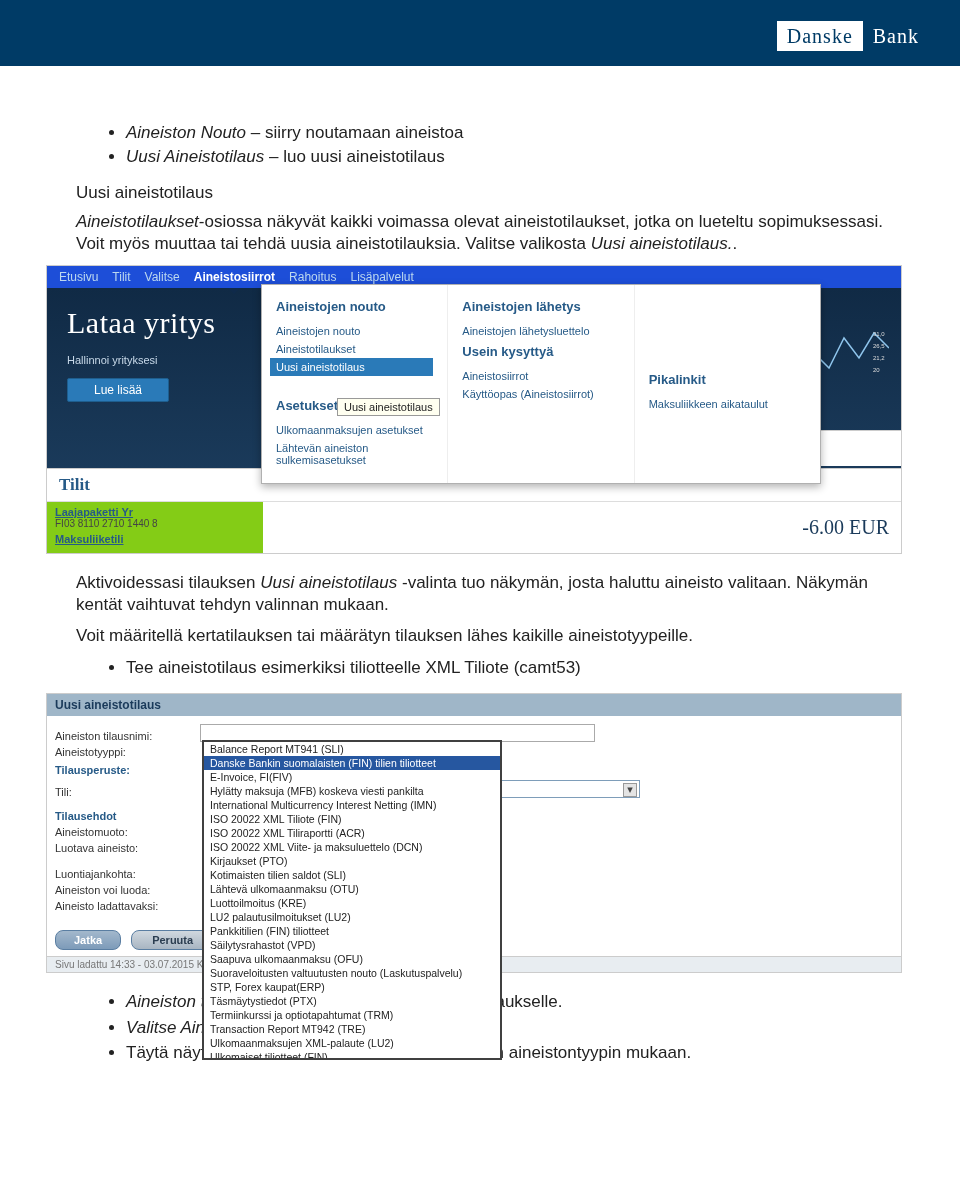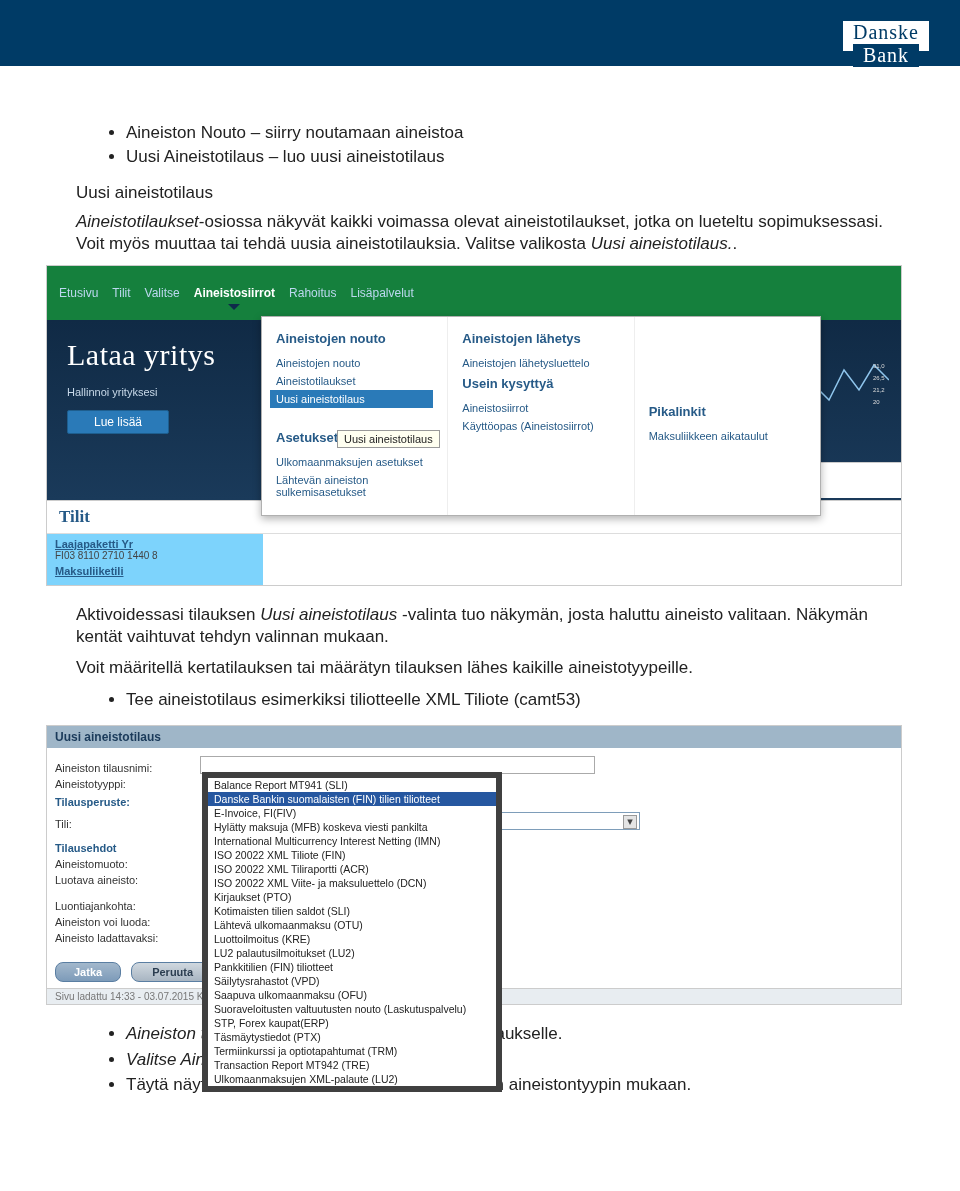--- a/index.html
+++ b/index.html
@@ -1,32 +1,32 @@
 <!DOCTYPE html>
 <html><head>
 <meta charset="utf-8">
 <style>
   * { box-sizing: border-box; margin: 0; padding: 0; }
   body { font-family: Verdana, Geneva, sans-serif; background: #fff; color: #222; width: 960px; }
   .header-band { background: #003b66; height: 66px; position: relative; }
-  .logo-box { position: absolute; right: 28px; top: 18px; background: #fff; color: #003b66; border: 3px solid #003b66; height: 36px; display: flex; align-items: center; flex-direction: column; }
+  .logo-box { position: absolute; right: 28px; top: 18px; background: #fff; color: #003b66; border: 3px solid #003b66; height: 36px; display: flex; align-items: center; }
   .logo-box .lname { font-family: Georgia, serif; font-size: 20px; font-weight: 400; padding: 0 10px; letter-spacing: 1px; }
   .logo-box .bank { background: #003b66; color: #fff; font-family: Georgia, serif; font-size: 20px; padding: 0 10px; height:100%; display:flex; align-items:center; letter-spacing:1px;}
   .page { padding: 56px 76px 28px 76px; }
   .bullets { margin: 0 0 14px 50px; }
   .bullets li { list-style: disc; margin-bottom: 2px; }
-  .bullets .term { }
+  .bullets .term { font-style: italic; }
   .lite { font-family: "Segoe UI Light", "Helvetica Neue", Arial, sans-serif; font-weight: 300; font-size: 17px; line-height: 1.28; }
   .h3 { font-size: 17px; margin: 6px 0 8px 0; }
   .para { margin-bottom: 10px; }
   .para .italic { font-style: italic; }
 
   
   .shot1 { margin: 10px 0 18px -30px; border: 1px solid #ccc; width: 856px; background:#fff; font-family: Tahoma, Verdana, sans-serif; font-size:11px; }
-  .navbar { background: #15803d; color:#fff; display:flex; gap:14px; padding: 20px 12px; font-size:12px; position:relative;}
+  .navbar { background: #1d4ed8; color:#fff; display:flex; gap:14px; padding: 4px 12px; font-size:12px; position:relative;}
   .navbar .navitem { color:#bcd8ef; cursor:pointer; }
   .navbar .navitem.active { color:#fff; font-weight:bold; position:relative;}
   .navbar .navitem.active::after{content:"";position:absolute;left:50%;transform:translateX(-50%);top:18px;border:6px solid transparent;border-top-color:#0f2a4a;z-index:3;}
   .hero { background: linear-gradient(#102a45,#1a3a5a); position:relative; height:180px; }
   .hero-left { padding: 18px 20px; color:#fff; width:220px;}
   .hero-left h1 { font-family: Georgia, "Times New Roman", serif; font-size: 30px; font-weight:400; margin-bottom:14px; letter-spacing:0.5px;}
   .hero-left p { font-size:11px; color:#c8d9e9; margin-bottom:12px;}
   .hero-btn { background:#2a7ab8; color:#fff; border:1px solid #1e5e8e; border-radius:2px; padding:4px 26px; font-size:12px; cursor:pointer;}
   .mega { position:absolute; left:214px; top:-4px; background:#fff; color:#333; width:560px; border:1px solid #b0b0b0; box-shadow:0 3px 8px rgba(0,0,0,0.3); z-index:5; display:flex;}
   .mega-col { flex:1; padding:10px 14px 14px 14px; border-right:1px solid #eee;}
@@ -34,38 +34,38 @@
   .mega h4 { font-size:13px; font-weight:bold; color:#265a87; margin:4px 0 8px 0;}
   .mega a { display:block; color:#265a87; font-size:11px; padding:3px 0; text-decoration:none;}
   .mega a.hl { background:#2a7ab8; color:#fff; margin-left:-6px; padding-left:6px;}
   .tooltip { position:absolute; left:290px; top:110px; background:#fffff0; border:1px solid #999; font-size:11px; padding:2px 6px; z-index:6;}
   .chart { position:absolute; right:12px; top:30px; width:90px; height:80px; }
   .chart svg { width:100%; height:100%; }
   .cutline { position:absolute; right:0; top:142px; width:140px; height:36px; background:#fff; border-top:1px solid #ccc; padding:4px 6px; font-size:10px;}
   .tilit-bar { background:#fff; border-top:1px solid #ccc; padding:6px 12px; display:flex; align-items:baseline;}
   .tilit-bar h3 { font-family:Georgia, serif; font-size:17px; color:#265a87; }
   .tilit-row { display:flex; border-top:1px solid #ddd; }
-  .left-accounts { width:216px; background:#7dd3fc; padding:4px 8px;}
+  .left-accounts { width:216px; background:#84cc16; padding:4px 8px;}
   .acct-block{ margin-bottom:4px;}
   .acct-name { color:#265a87; font-weight:bold; font-size:11px; text-decoration:underline;}
   .acct-num { font-size:10px; color:#444;}
   .right-accounts { flex:1; padding:8px 12px; display:flex; justify-content:space-between; align-items:center;}
   .bignum { font-family:Georgia, serif; font-size:20px; color:#1a3a5a;}
 
   
   .shot2 { margin: 10px 0 18px -30px; border:1px solid #ccc; width:856px; font-family: Tahoma, Verdana, sans-serif; font-size:11px; color:#444; background:#fff;}
   .blue-head { background:#9fb6c8; color:#1a3a5a; font-weight:bold; padding:4px 8px; font-size:12px;}
   .form-area { padding:8px; position:relative;}
   .form-row { display:flex; align-items:flex-end; margin-bottom:4px;}
   .form-label { width:145px; color:#333; font-size:11px;}
   .form-input { width:395px; height:18px; border:1px solid #aaa; background:#fff;}
   .form-select-wide { width:420px; height:18px; border:1px solid #7e9db9; background:#fff; position:relative;}
   .form-select-wide .caret { position:absolute; right:2px; top:2px; width:14px; height:14px; background:#e4e4e4; border:1px solid #999; display:flex; align-items:center; justify-content:center;}
   .sub-head { color:#265a87; font-weight:bold; margin:6px 0 4px 0;}
-  .dropdown { position:absolute; left:155px; top:24px; width:300px; background:#fff; border:6px solid #404040; z-index:5; max-height:320px; overflow:hidden;}
+  .dropdown { position:absolute; left:155px; top:24px; width:300px; background:#fff; border:2px solid #404040; z-index:5; max-height:320px; overflow:hidden;}
   .dropdown .opt { padding:1px 6px; font-size:10.5px; color:#222; white-space:nowrap; overflow:hidden; text-overflow:ellipsis;}
   .dropdown .opt.hl { background:#2657a0; color:#fff;}
   .btnrow { display:flex; gap:10px; padding:6px 8px;}
   .smallbtn { background:linear-gradient(#a3b8cc,#7d9bb9); border:1px solid #5a7ea2; border-radius:8px; color:#fff; padding:3px 18px; font-size:11px; font-weight:bold; cursor:pointer;}
   .smallbtn.sec { background:linear-gradient(#d0d8df,#a8b5c2); color:#2b3d50;padding-left:20px;}
   .footer-line { background:#e8edf1; border-top:1px solid #ccc; padding:2px 8px; font-size:10px; color:#777;}
 
   .final-bullets { margin: 8px 0 0 50px;}
   .final-bullets li { list-style:disc; margin-bottom:4px;}
   .final-bullets .i { font-style: italic;}
@@ -152,20 +152,24 @@
     </div>
     <div class="tilit-row">
       <div class="left-accounts">
         <div class="acct-block">
           <div class="acct-name">Laajapaketti Yr</div>
           <div class="acct-num">FI03 8110 2710 1440 8</div>
         </div>
         <div class="acct-block">
           <div class="acct-name">Maksuliiketili</div>
         </div>
+      </div>
+      <div class="right-accounts">
+        <span></span>
+        <span class="bignum">-6.00 EUR</span>
       </div>
     </div>
   </div>
 
   <p class="para lite">
     <span>Aktivoidessasi tilauksen </span><span class="italic">Uusi aineistotilaus</span><span> -valinta tuo näkymän, josta haluttu aineisto valitaan. Näkymän kentät vaihtuvat tehdyn valinnan mukaan.</span>
   </p>
   <p class="para lite">Voit määritellä kertatilauksen tai määrätyn tilauksen lähes kaikille aineistotyypeille.</p>
 
   <ul class="bullets lite">

